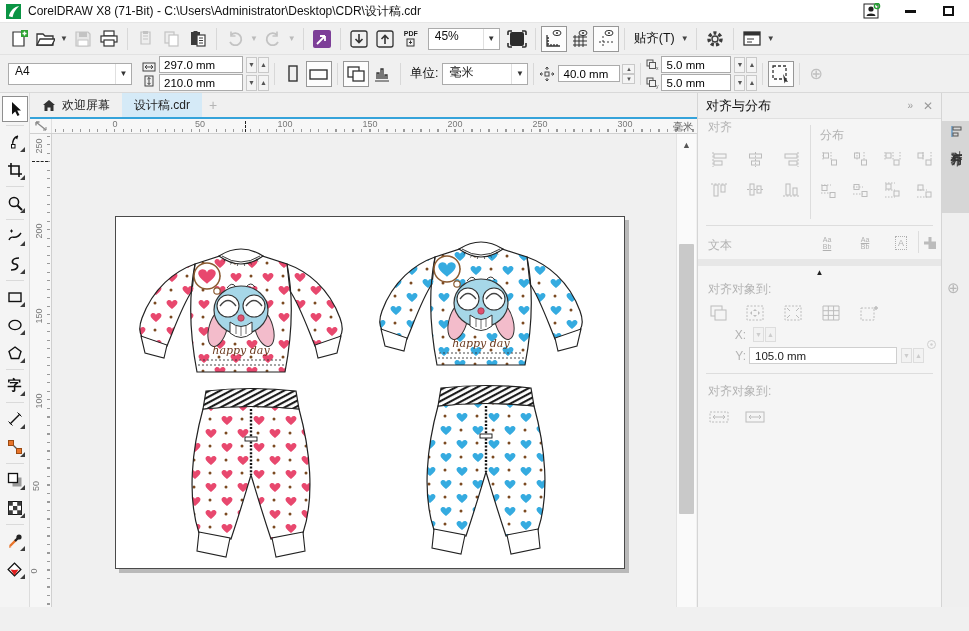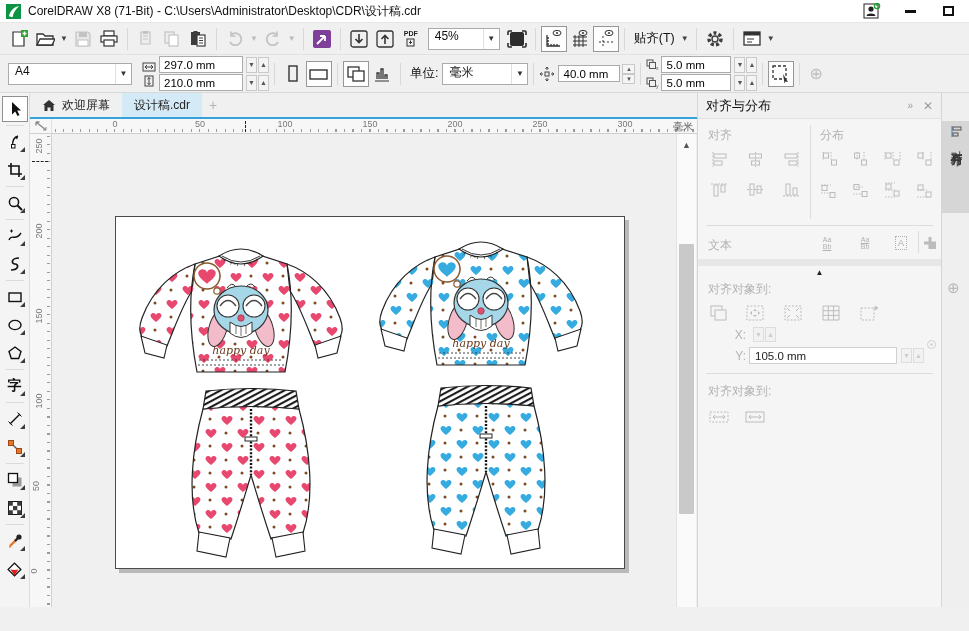--- a/index.html
+++ b/index.html
@@ -612,21 +612,21 @@
     </div>
 
     <div class="docker">
       <div class="docktitle">
         <span>对齐与分布</span>
         <span class="sp"></span>
         <span style="color:#9a9a9a;font-size:10px;margin-right:10px">»</span>
         <span style="color:#9a9a9a;font-size:12px">✕</span>
       </div>
       <div class="dockbody">
-        <span class="glabel" style="left:10px;top:8px">对齐</span>
+        <span class="glabel" style="left:10px;top:0">对齐</span>
         <span class="glabel" style="left:122px;top:8px">分布</span>
         <span class="vline" style="left:112px;top:6px;height:94px"></span>
 
         <span class="gicon" style="left:6px;top:28px">
             <svg width="19" height="17" viewBox="0 0 19 17">
               <path d="M3,1 V16" stroke="#bcbcbc" stroke-dasharray="2,1.5"></path>
               <rect x="4" y="3" width="12" height="4" fill="none" stroke="#bcbcbc"></rect>
               <rect x="4" y="10" width="8" height="4" fill="none" stroke="#bcbcbc"></rect>
             </svg>
           </span>

